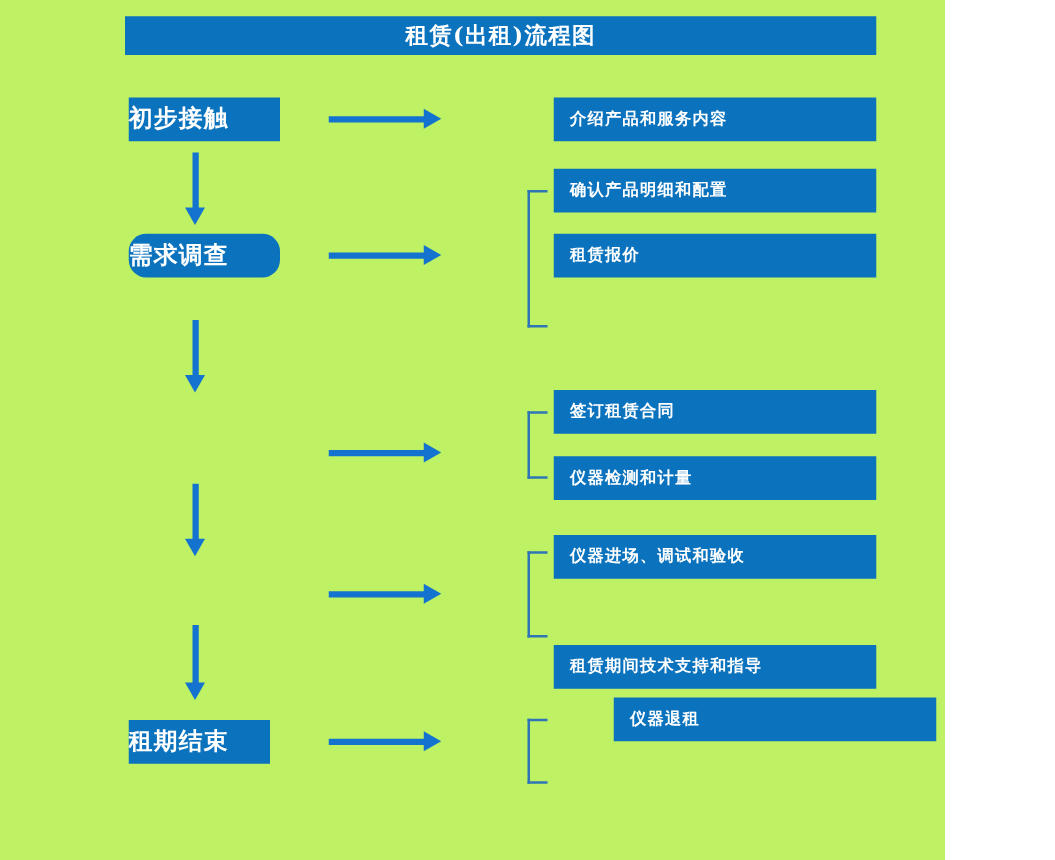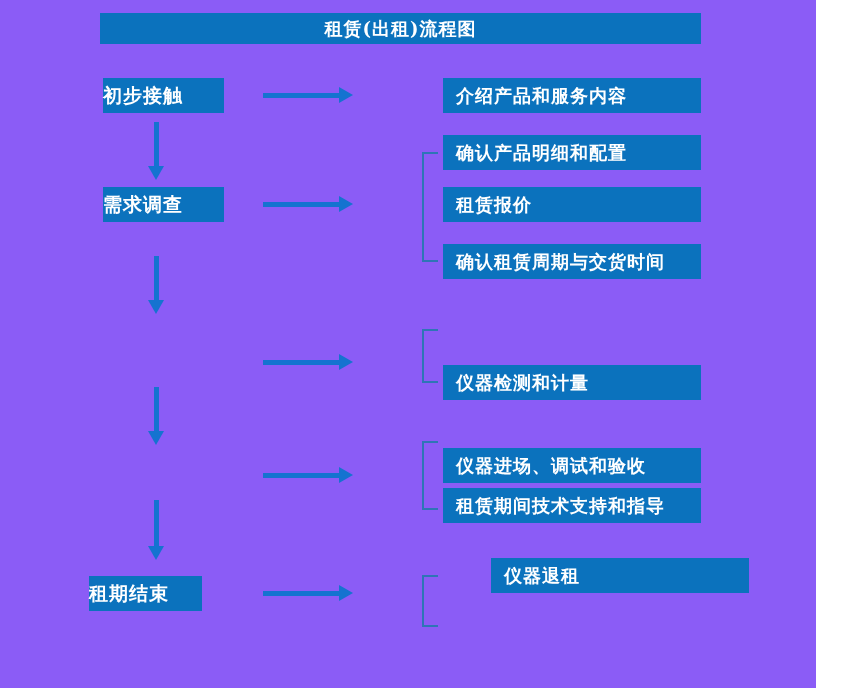--- a/index.html
+++ b/index.html
@@ -3,23 +3,23 @@
 <meta charset="utf-8">
 <style>
   html, body {
     margin: 0;
     padding: 0;
     background: #ffffff;
     font-family: "DejaVu Serif", "Liberation Serif", serif;
   }
   .canvas {
     position: relative;
-    width: 816px;
+    width: 756px;
     height: 688px;
-    background: #8b5cf6;
+    background: #bef264;
     overflow: hidden;
   }
   .title-bar {
     position: absolute;
     left: 100px;
     top: 13px;
     width: 601px;
     height: 31px;
     background: #0b72bd;
     color: #ffffff;
@@ -40,21 +40,21 @@
     letter-spacing: 1px;
     white-space: nowrap;
   }
   .detail-box {
     position: absolute;
     left: 443px;
     width: 258px;
     height: 35px;
     background: #0b72bd;
     color: #ffffff;
-    font-size: 18px;
+    font-size: 13px;
     font-weight: bold;
     line-height: 35px;
     padding-left: 13px;
     box-sizing: border-box;
     letter-spacing: 1px;
     white-space: nowrap;
   }
   
   .h-arrow {
     position: absolute;
@@ -108,22 +108,22 @@
   }
 </style>
 </head>
 <body>
 
 <div class="canvas">
 
   <div class="title-bar">租赁(出租)流程图</div>
 
   <div class="stage-box" style="left:103px; top:78px; width:121px;">初步接触</div>
-  <div class="stage-box" style="left:103px; top:187px; width:121px;">需求调查</div>
-  <div class="stage-box" style="left:89px; top:576px; width:113px;">租期结束</div>
+  <div class="stage-box" style="left:103px; top:187px; width:121px;border-radius:14px;">需求调查</div>
+  <div class="stage-box" style="left:103px; top:576px; width:113px;">租期结束</div>
 
   <div class="v-arrow" style="top:122px; height:58px;">
     <div class="shaft" style="height:46px;"></div>
     <div class="head"></div>
   </div>
   <div class="v-arrow" style="top:256px; height:58px;">
     <div class="shaft" style="height:46px;"></div>
     <div class="head"></div>
   </div>
   <div class="v-arrow" style="top:387px; height:58px;">
@@ -158,22 +158,22 @@
 
   <div class="bracket" style="top:152px; height:110px;"></div>
   <div class="bracket" style="top:329px; height:54px;"></div>
   <div class="bracket" style="top:441px; height:69px;"></div>
   <div class="bracket" style="top:575px; height:52px;"></div>
 
   <div class="detail-box" style="top:78px;">介绍产品和服务内容</div>
 
   <div class="detail-box" style="top:135px;">确认产品明细和配置</div>
   <div class="detail-box" style="top:187px;">租赁报价</div>
-  <div class="detail-box" style="top:244px;">确认租赁周期与交货时间</div>
 
+  <div class="detail-box" style="top:312px;">签订租赁合同</div>
   <div class="detail-box" style="top:365px;">仪器检测和计量</div>
 
-  <div class="detail-box" style="top:448px;">仪器进场、调试和验收</div>
-  <div class="detail-box" style="top:488px;">租赁期间技术支持和指导</div>
+  <div class="detail-box" style="top:428px;">仪器进场、调试和验收</div>
+  <div class="detail-box" style="top:516px;">租赁期间技术支持和指导</div>
 
   <div class="detail-box" style="top:558px;margin-left:48px;">仪器退租</div>
 
 </div>
 
 </body></html>

